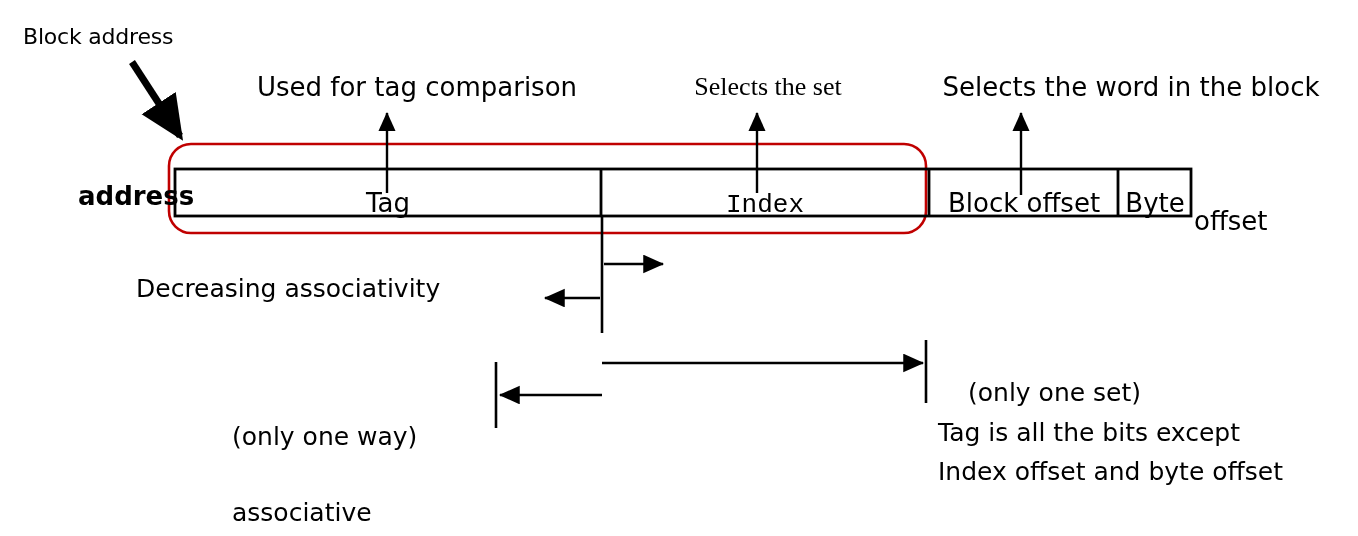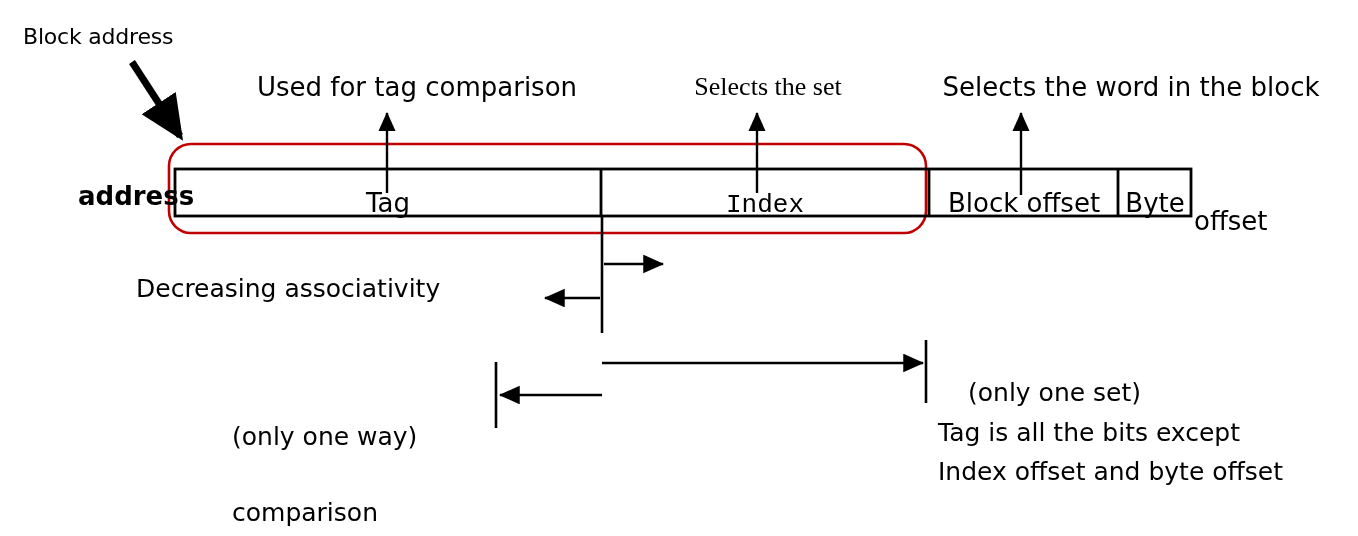--- a/index.html
+++ b/index.html
@@ -144,19 +144,19 @@
   <div class="txt t-cell center" style="left:1024px; top:182px;">Block offset</div>
 
   <div class="txt t-cell center" style="left:1155px; top:182px;">Byte</div>
 
   <div class="txt t-cell" style="left:1194px; top:200px;">offset</div>
 
 
   <div class="txt t-assoc" style="left:136px; top:276px;">Decreasing associativity</div>
 
   <div class="txt t-note" style="left:232px; top:424px;">(only one way)</div>
-  <div class="txt t-note" style="left:232px; top:500px;">comparison</div>
+  <div class="txt t-note" style="left:232px; top:500px;">associative</div>
 
   <div class="txt t-note" style="left:936px; top:380px;margin-left:32px;">(only one set)</div>
   <div class="txt t-note" style="left:938px; top:420px;">Tag is all the bits except</div>
   <div class="txt t-note" style="left:938px; top:459px;">Index offset and byte offset</div>
 
 </div>
 
 </body></html>

